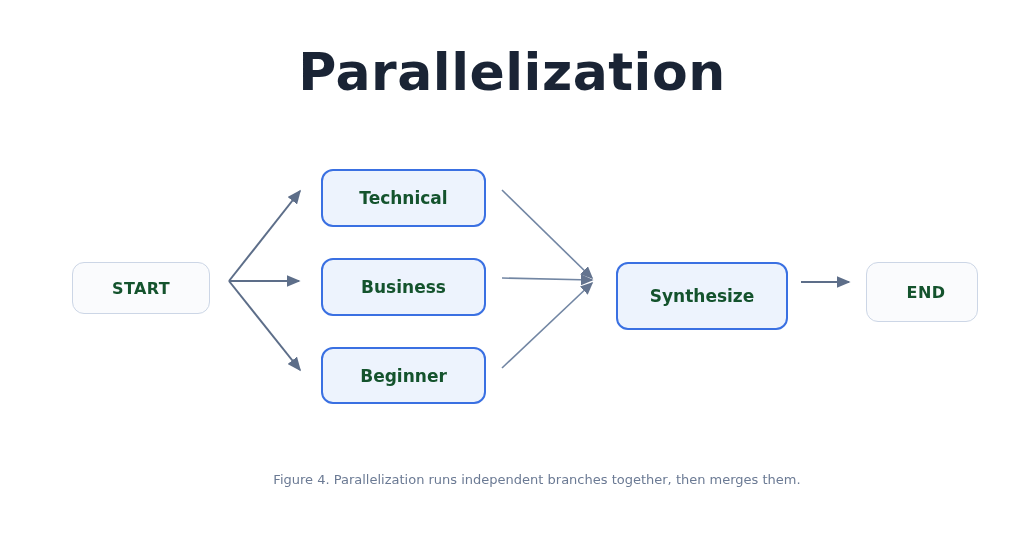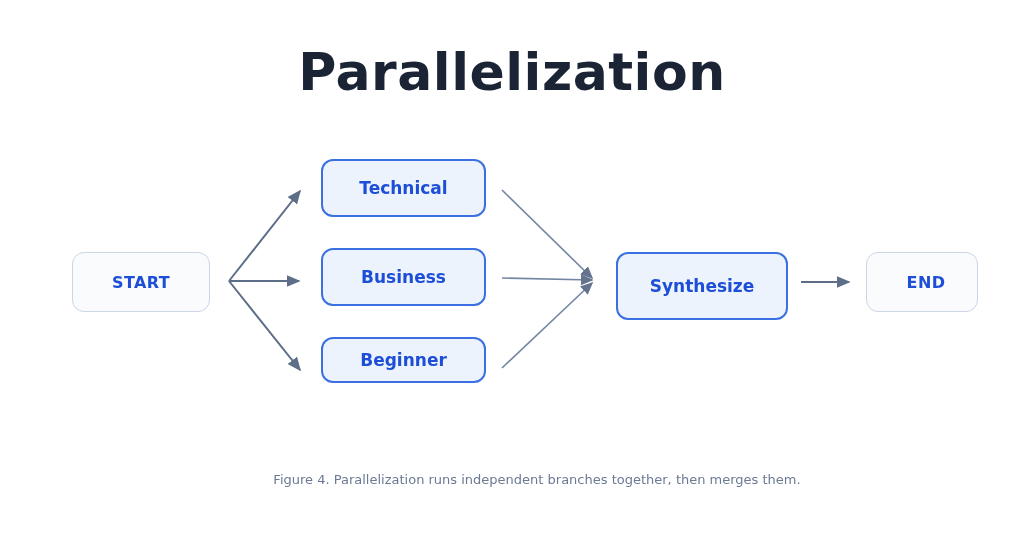--- a/index.html
+++ b/index.html
@@ -29,36 +29,37 @@
   }
   .node {
     position: absolute;
     display: flex;
     align-items: center;
     justify-content: center;
     border-radius: 12px;
     box-sizing: border-box;
     font-weight: 700;
     font-size: 17px;
-    color: #1d4ed8;
+    color: #14532d;
+    margin-top: 10px;
   }
   .node.terminal {
     background: #fafbfd;
     border: 1.5px solid #ccd6e6;
     letter-spacing: 0.4px;
     font-size: 16px;
   }
   .node.branch {
     background: #edf3fd;
     border: 2px solid #3a70e2;
   }
-  .node-start      { left: 72px;  top: 252px; width: 138px; height: 60px; }
+  .node-start      { left: 72px;  top: 252px; width: 138px; height: 52px; }
   .node-technical  { left: 321px; top: 159px; width: 165px; height: 58px; }
   .node-business   { left: 321px; top: 248px; width: 165px; height: 58px; }
-  .node-beginner   { left: 321px; top: 337px; width: 165px; height: 46px; }
+  .node-beginner   { left: 321px; top: 337px; width: 165px; height: 57px; }
   .node-synthesize { left: 616px; top: 252px; width: 172px; height: 68px; }
   .node-end        { left: 866px; top: 252px; width: 112px; height: 60px; padding-left: 8px; }
   .edges-layer {
     position: absolute;
     left: 0;
     top: 0;
     width: 1024px;
     height: 550px;
     pointer-events: none;
   }

